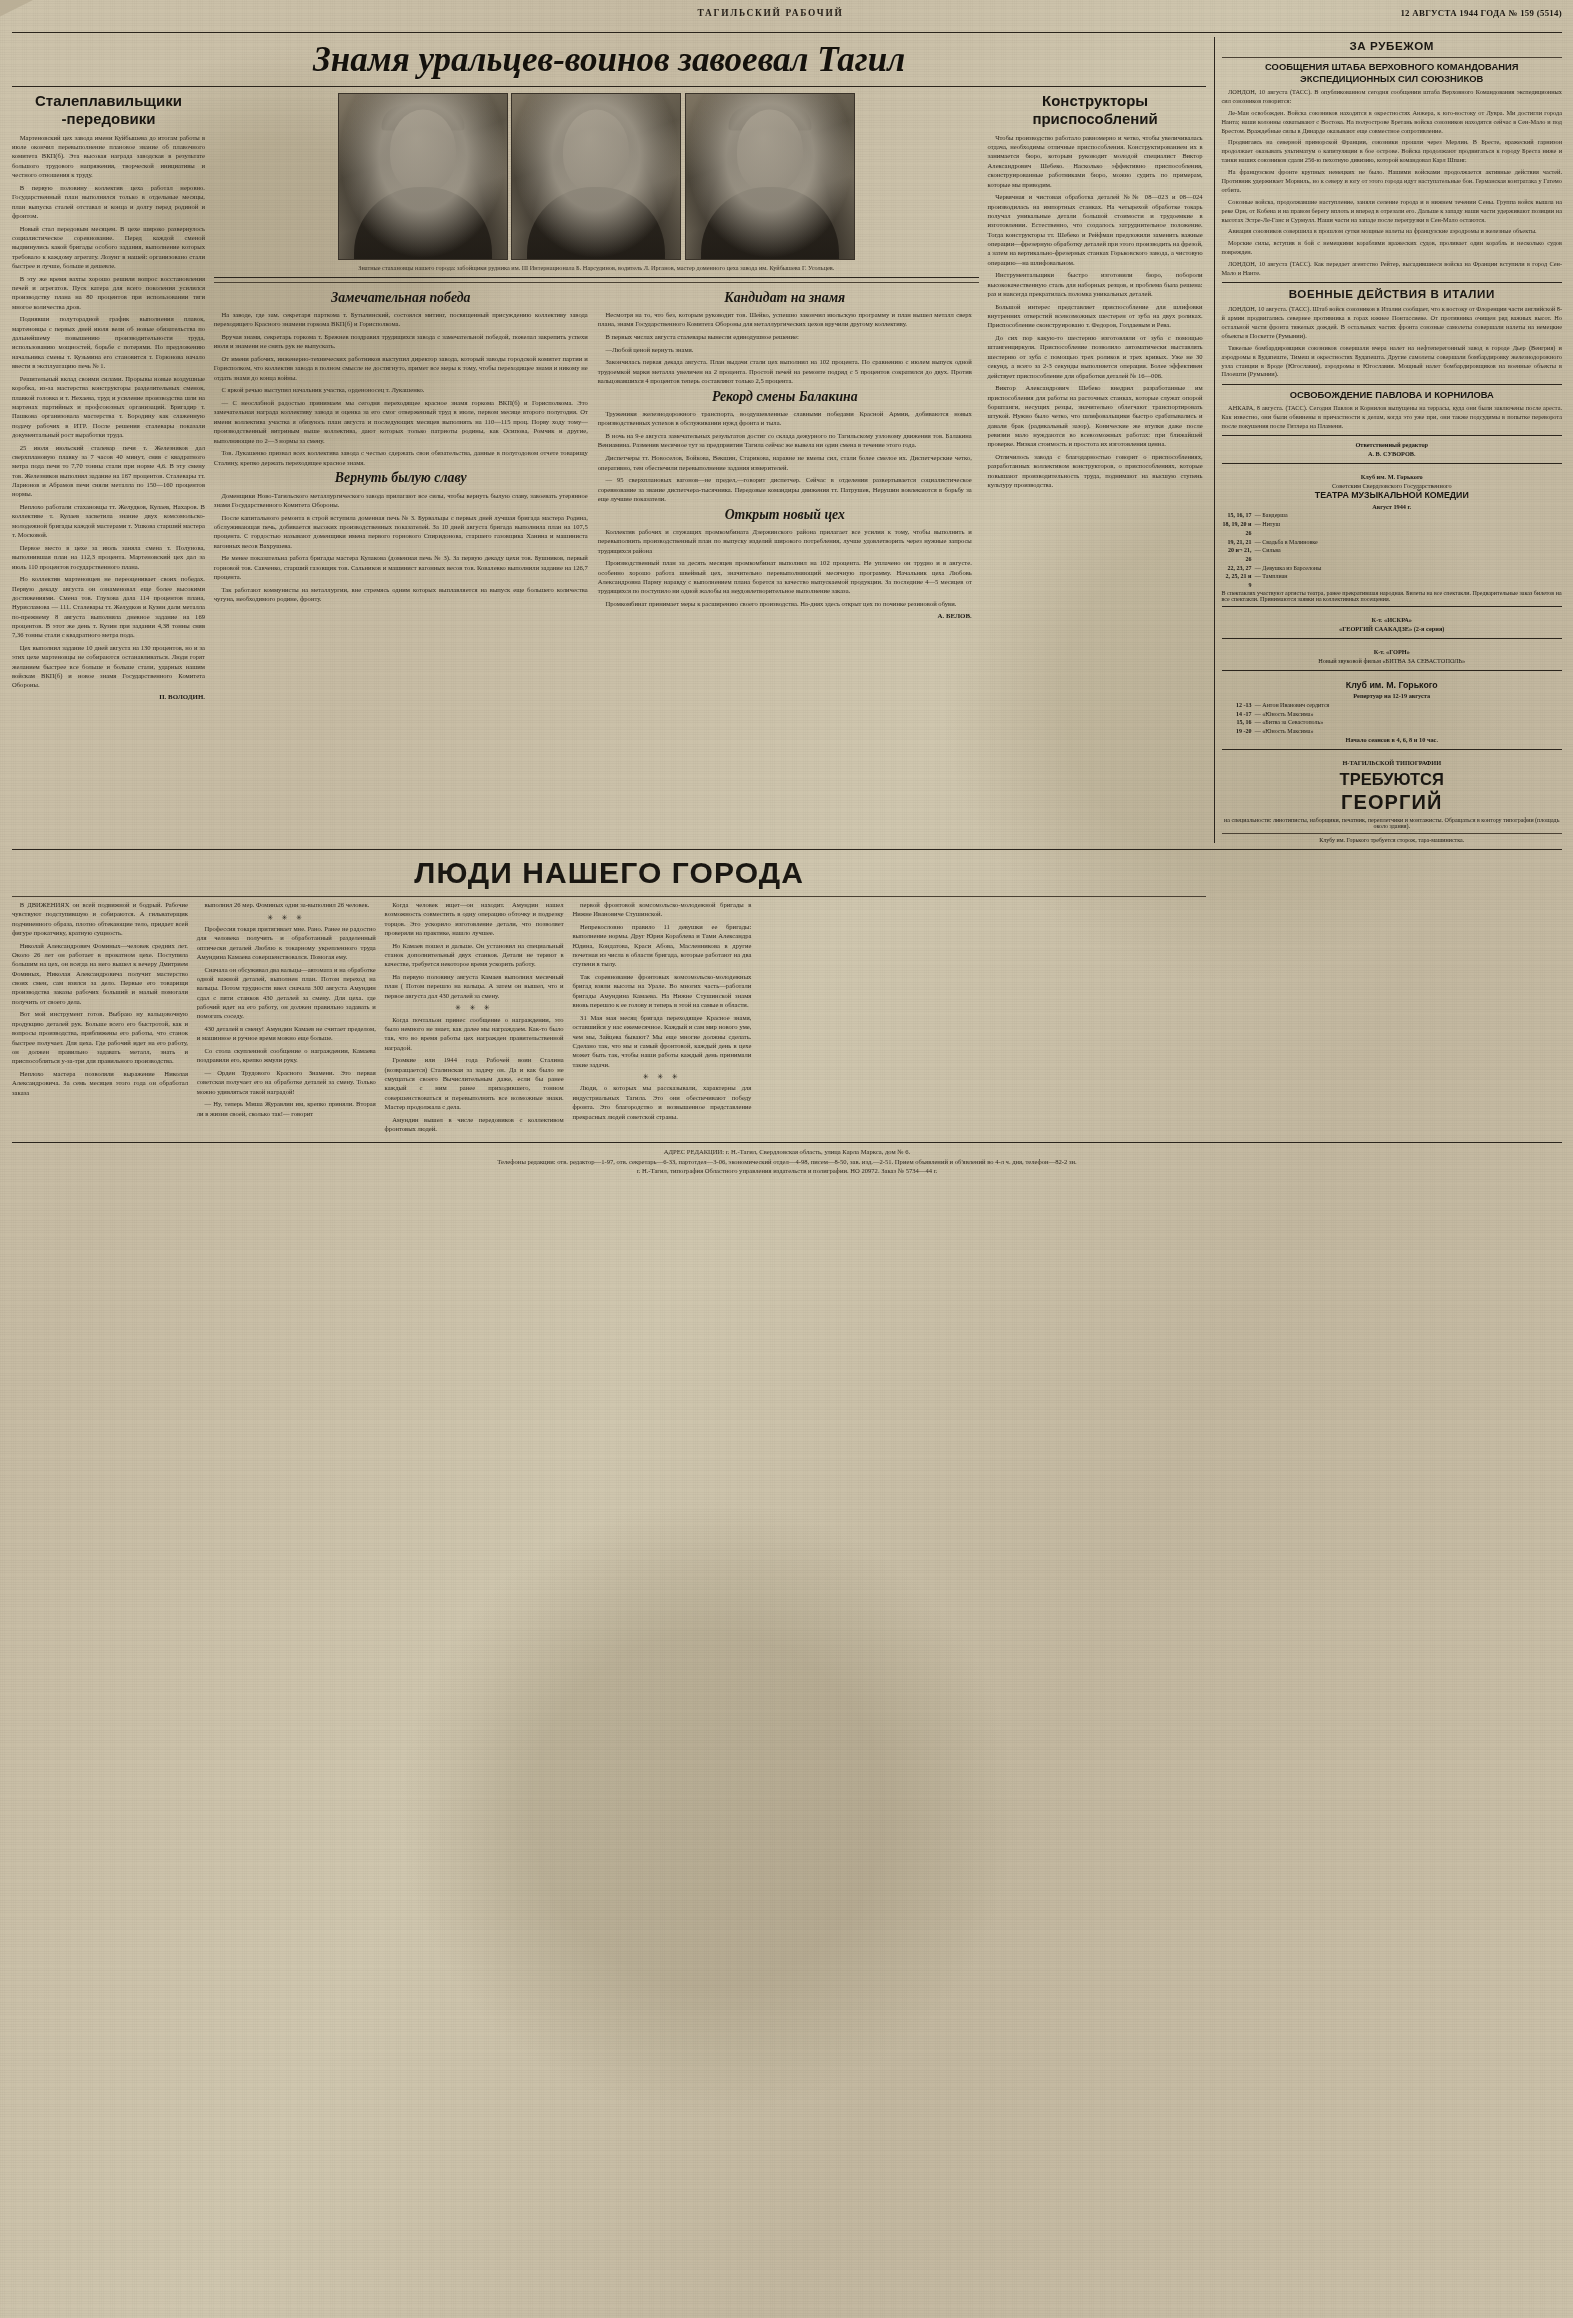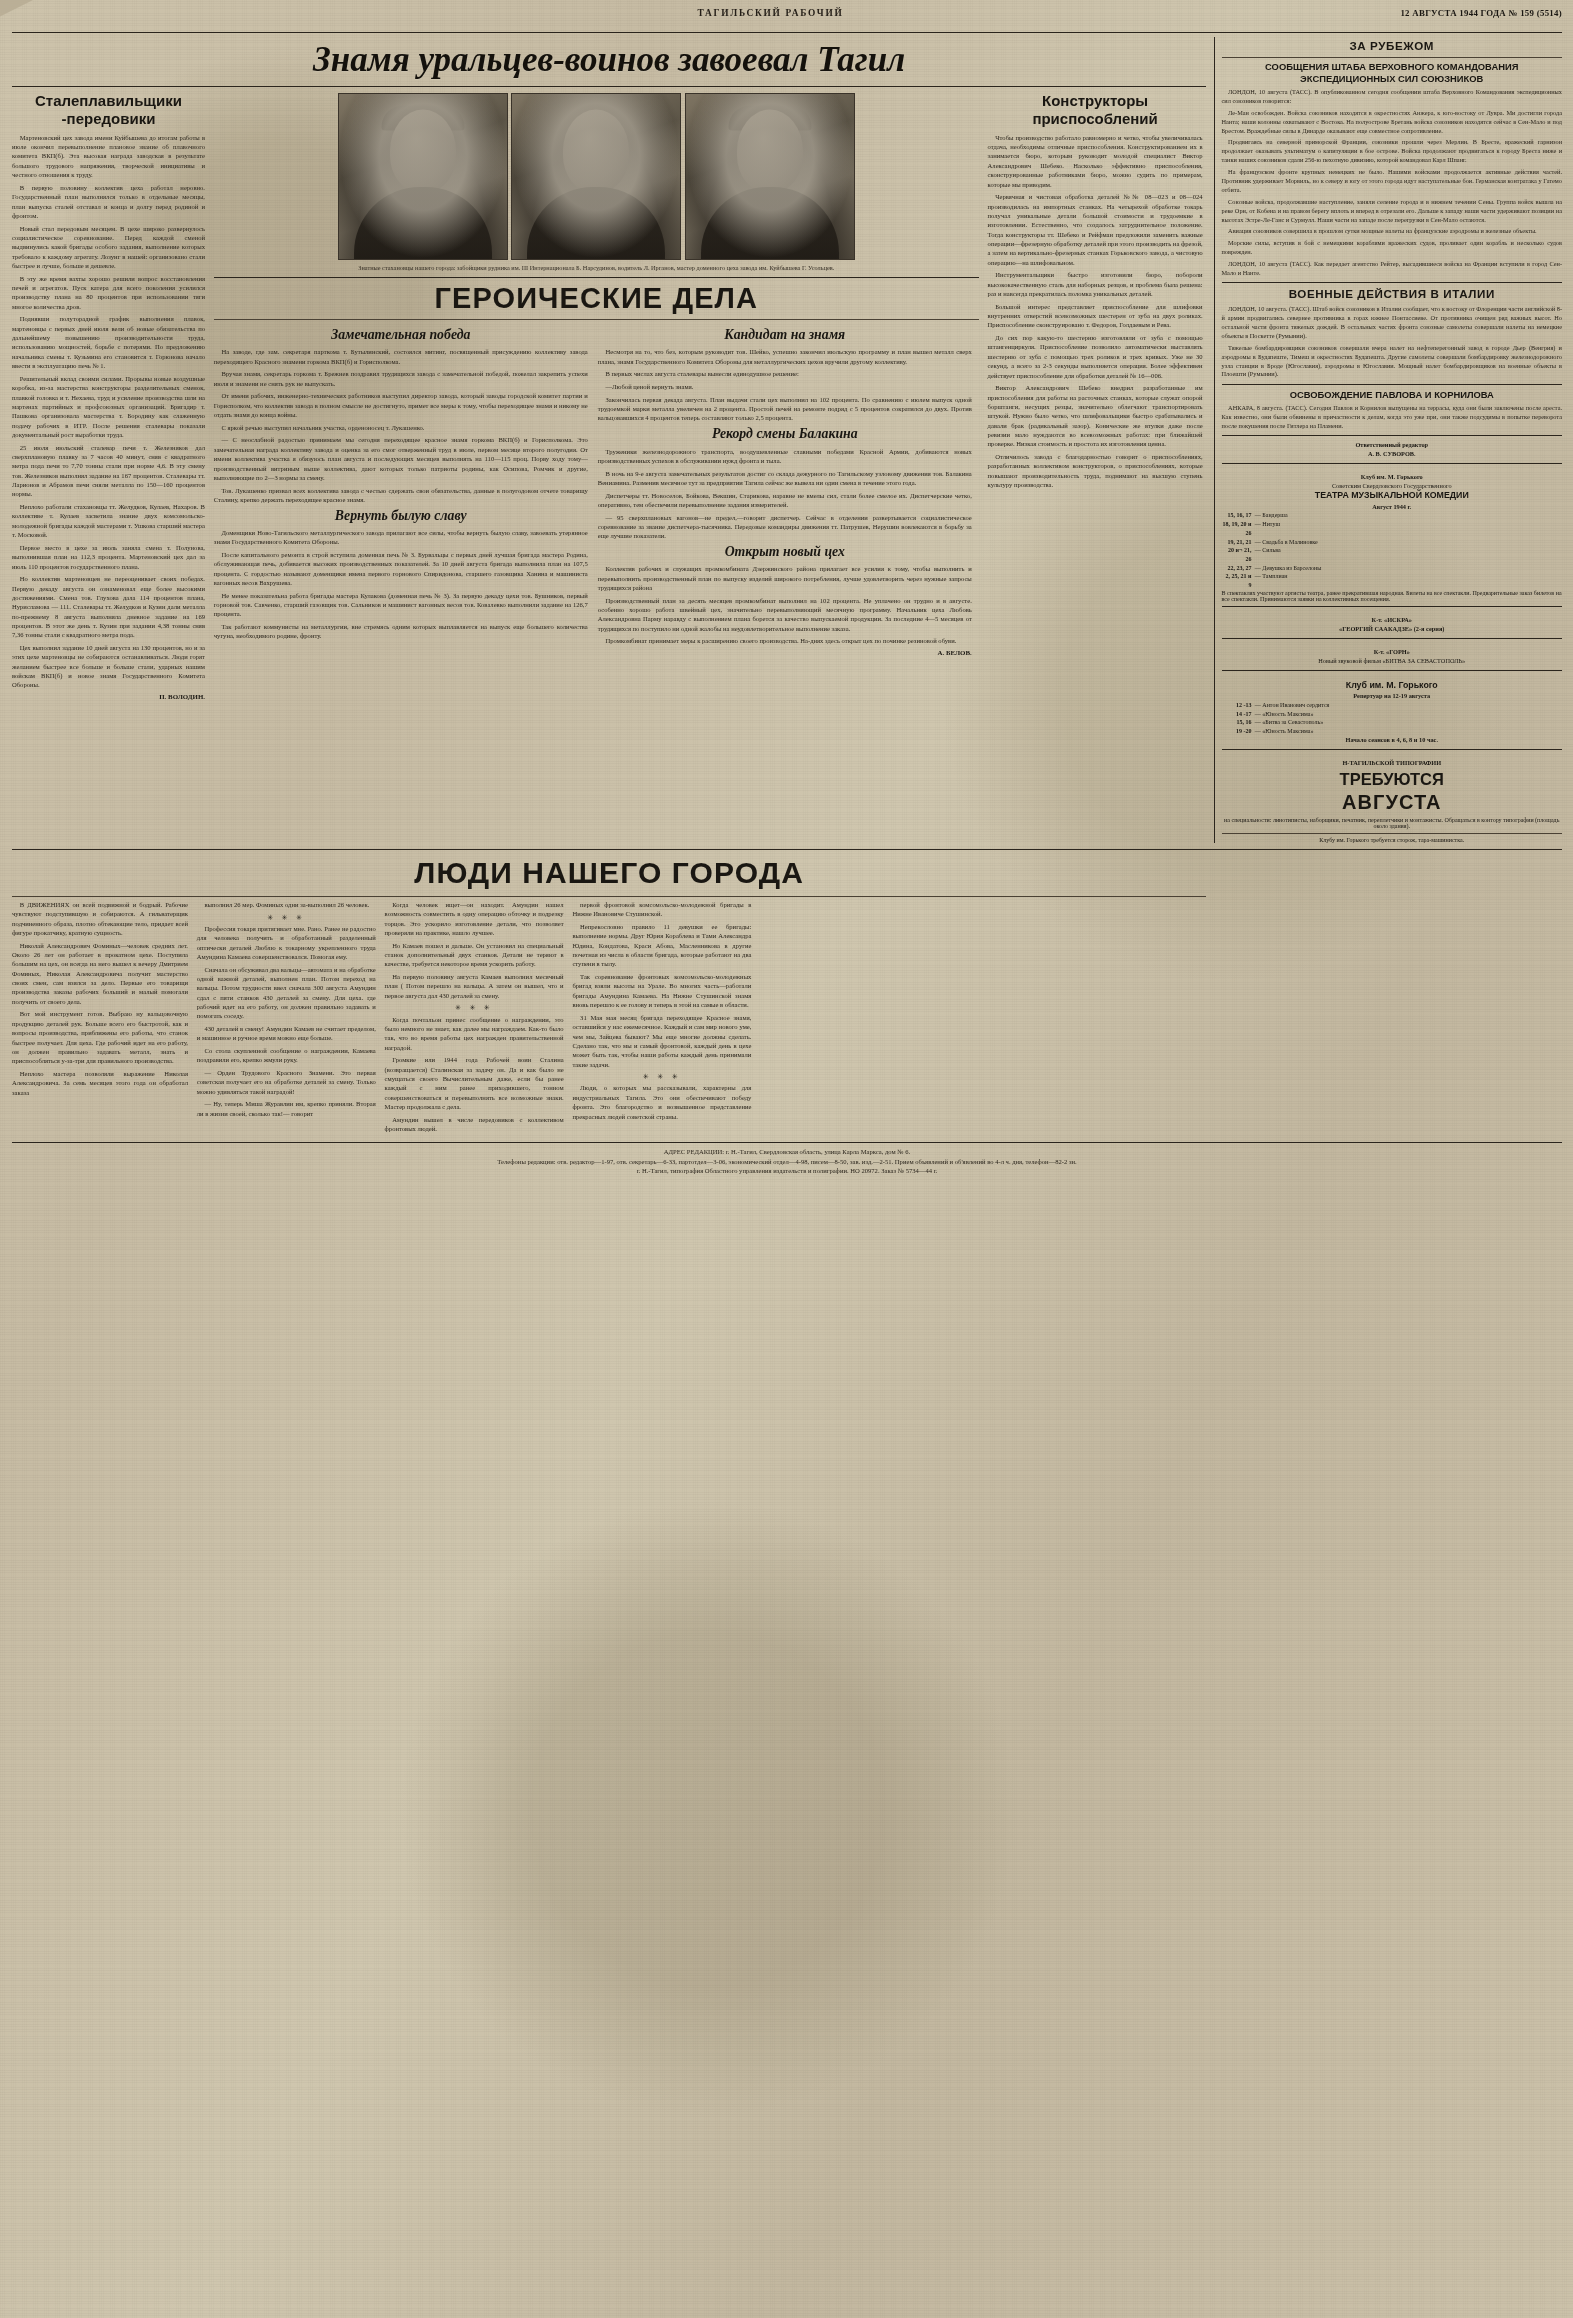--- a/index.html
+++ b/index.html
@@ -255,21 +255,20 @@
             </div>
             <div class="photo">
               <div class="cap"></div>
                 <div class="head"></div>
                 <div class="body-sil"></div>
             </div>
           </div>
           <div class="photocap">Знатные стахановцы нашего города: забойщики рудника им. III Интернационала Б. Нарсудинов, водитель Л. Ирганов, мастер доменного цеха завода им. Куйбышева Г. Усольцев.</div>
 
           <hr class="rule">
-          <div class="bigsec">ГЕРОИЧЕСКИЕ ДЕЛА</div>
           <hr class="rule-thin">
 
           <div class="two-in-mid">
             <div class="mid-l">
               <div class="subsec">Замечательная победа</div>
               <p class="body tight">На заводе, где зам. секретаря парткома т. Бутылинский, состоялся митинг, посвященный присуждению коллективу завода переходящего Красного знамени горкома ВКП(б) и Горисполкома.</p>
               <p class="body tight">Вручая знамя, секретарь горкома т. Брежнев поздравил трудящихся завода с замечательной победой, пожелал закрепить успехи июля и знамени не снять рук не выпускать.</p>
               <p class="body tight">От имени рабочих, инженерно-технических работников выступил директор завода, который заводы городской комитет партии и Горисполком, что коллектив завода в полном смысле не достигнуто, примет все меры к тому, чтобы переходящее знамя и никому не отдать знамя до конца войны.</p>
               <p class="body tight">С яркой речью выступил начальник участка, орденоносец т. Лукашенко.</p>
               <p class="body tight">— С неослабной радостью принимаем мы сегодня переходящее красное знамя горкома ВКП(б) и Горисполкома. Это замечательная награда коллективу завода и оценка за его смог отверженный труд в июле, первом месяце второго полугодия. От имени коллектива участка я обязуюсь план августа и последующих месяцев выполнять на 110—115 проц. Порву ходу тому—производственный витриным выше коллектива, дают которых только патриоты родины, как Осипова, Ромчик и другие, выполняющие по 2—3 нормы за смену.</p>
@@ -406,21 +405,21 @@
             <span class="d">19 -20</span>
             <span>— «Юность Максима»</span>
           </div>
         </div>
         <div class="ad-line bold">Начало сеансов в 4, 6, 8 и 10 час.</div>
       </div>
 
       <div class="ad">
         <div class="ad-line bold">Н-ТАГИЛЬСКОЙ ТИПОГРАФИИ</div>
         <div class="wanted-title">ТРЕБУЮТСЯ</div>
-        <div class="wanted-sub">АВГУСТА</div>
+        <div class="wanted-sub">ГЕОРГИЙ</div>
         <div class="sm center">на специальности: линотиписты, наборщики, печатник, переплетчики и монтажисты. Обращаться в контору типографии (площадь около здания).</div>
         <hr class="rule-thin">
         <div class="sm center">Клубу им. Горького требуется сторож, тара-машинистка.</div>
       </div>
     </div>
   </div>
 
   <div class="bottomwrap">
     <div class="bl">
       <div class="bigsec2">ЛЮДИ НАШЕГО ГОРОДА</div>

